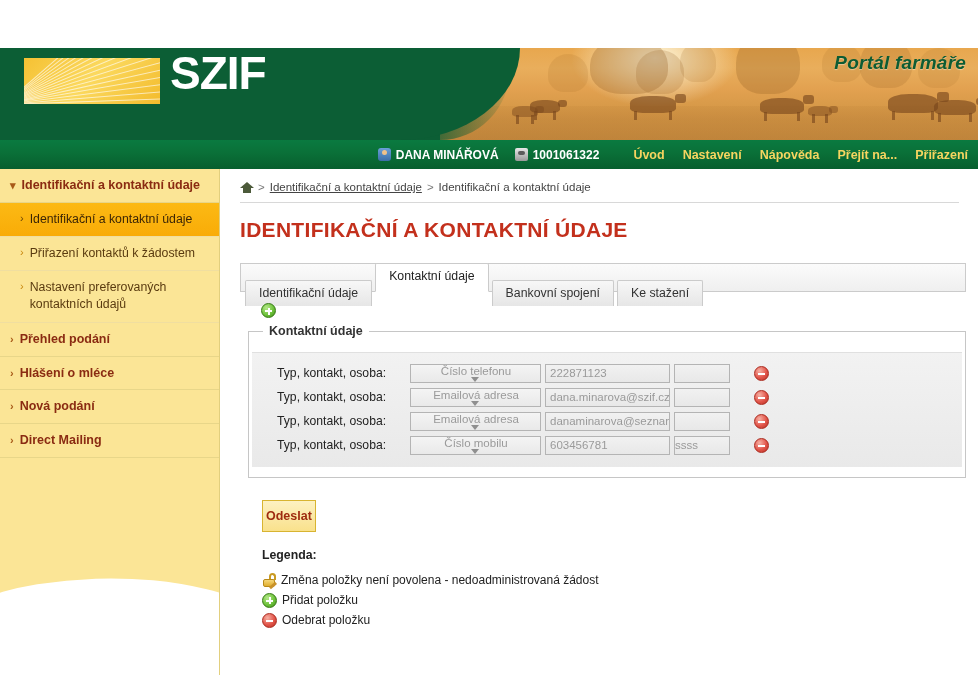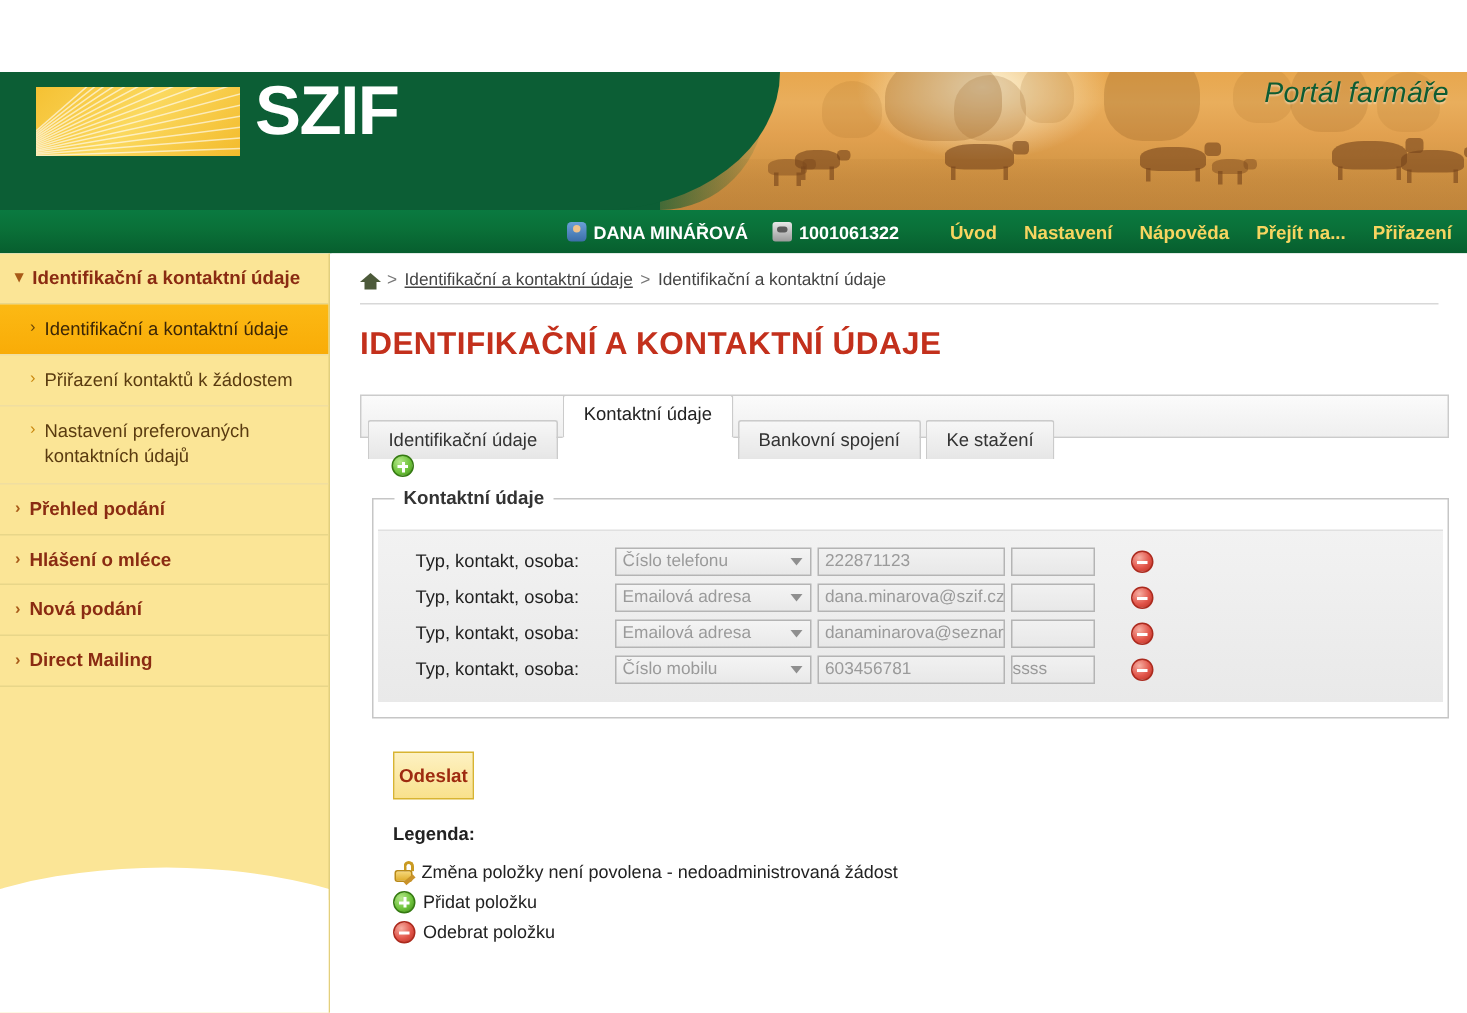--- a/index.html
+++ b/index.html
@@ -81,21 +81,21 @@
     border-bottom-right-radius: 120px 92px;
   }
   .banner-curve2 {
     position: absolute; left: 440px; top: 0; width: 70px; height: 92px;
     background: linear-gradient(100deg, rgba(12,94,53,0.85) 0%, rgba(12,94,53,0.0) 100%);
     border-bottom-right-radius: 90px 92px;
   }
   .portal-title {
     position: absolute; right: 12px; top: 4px;
     color: #0d5c33;
-    font-size: 19px; font-weight: normal; font-style: italic;
+    font-size: 19px; font-weight: bold; font-style: italic;
     letter-spacing: 0.2px;
     text-shadow: 0 1px 1px rgba(255,255,255,0.4);
   }
   .logo-box {
     position: absolute; left: 24px; top: 10px;
     width: 136px; height: 46px;
     background: linear-gradient(135deg, #f5c133 0%, #fbd95f 48%, #f3bb2c 100%);
     overflow: hidden;
   }
   .logo-rays { position: absolute; inset: 0; }
@@ -323,20 +323,21 @@
   .fsel {
     width: 131px; height: 19px;
     border: 1px solid #b4b4b4;
     background: linear-gradient(180deg,#f4f4f4 0%, #e9e9e9 100%);
     color: #9a9a9a;
     font-size: 11.5px;
     font-family: "Liberation Sans", sans-serif;
     display: flex; align-items: center; justify-content: space-between;
     padding: 0 3px 0 4px;
     margin-right: 4px;
+    flex-direction: column;
   }
   .sel-chev {
     width: 0; height: 0;
     border-left: 4.5px solid transparent;
     border-right: 4.5px solid transparent;
     border-top: 5px solid #8f8f8f;
     margin-right: 2px;
   }
   .ftxt {
     width: 125px; height: 19px;

